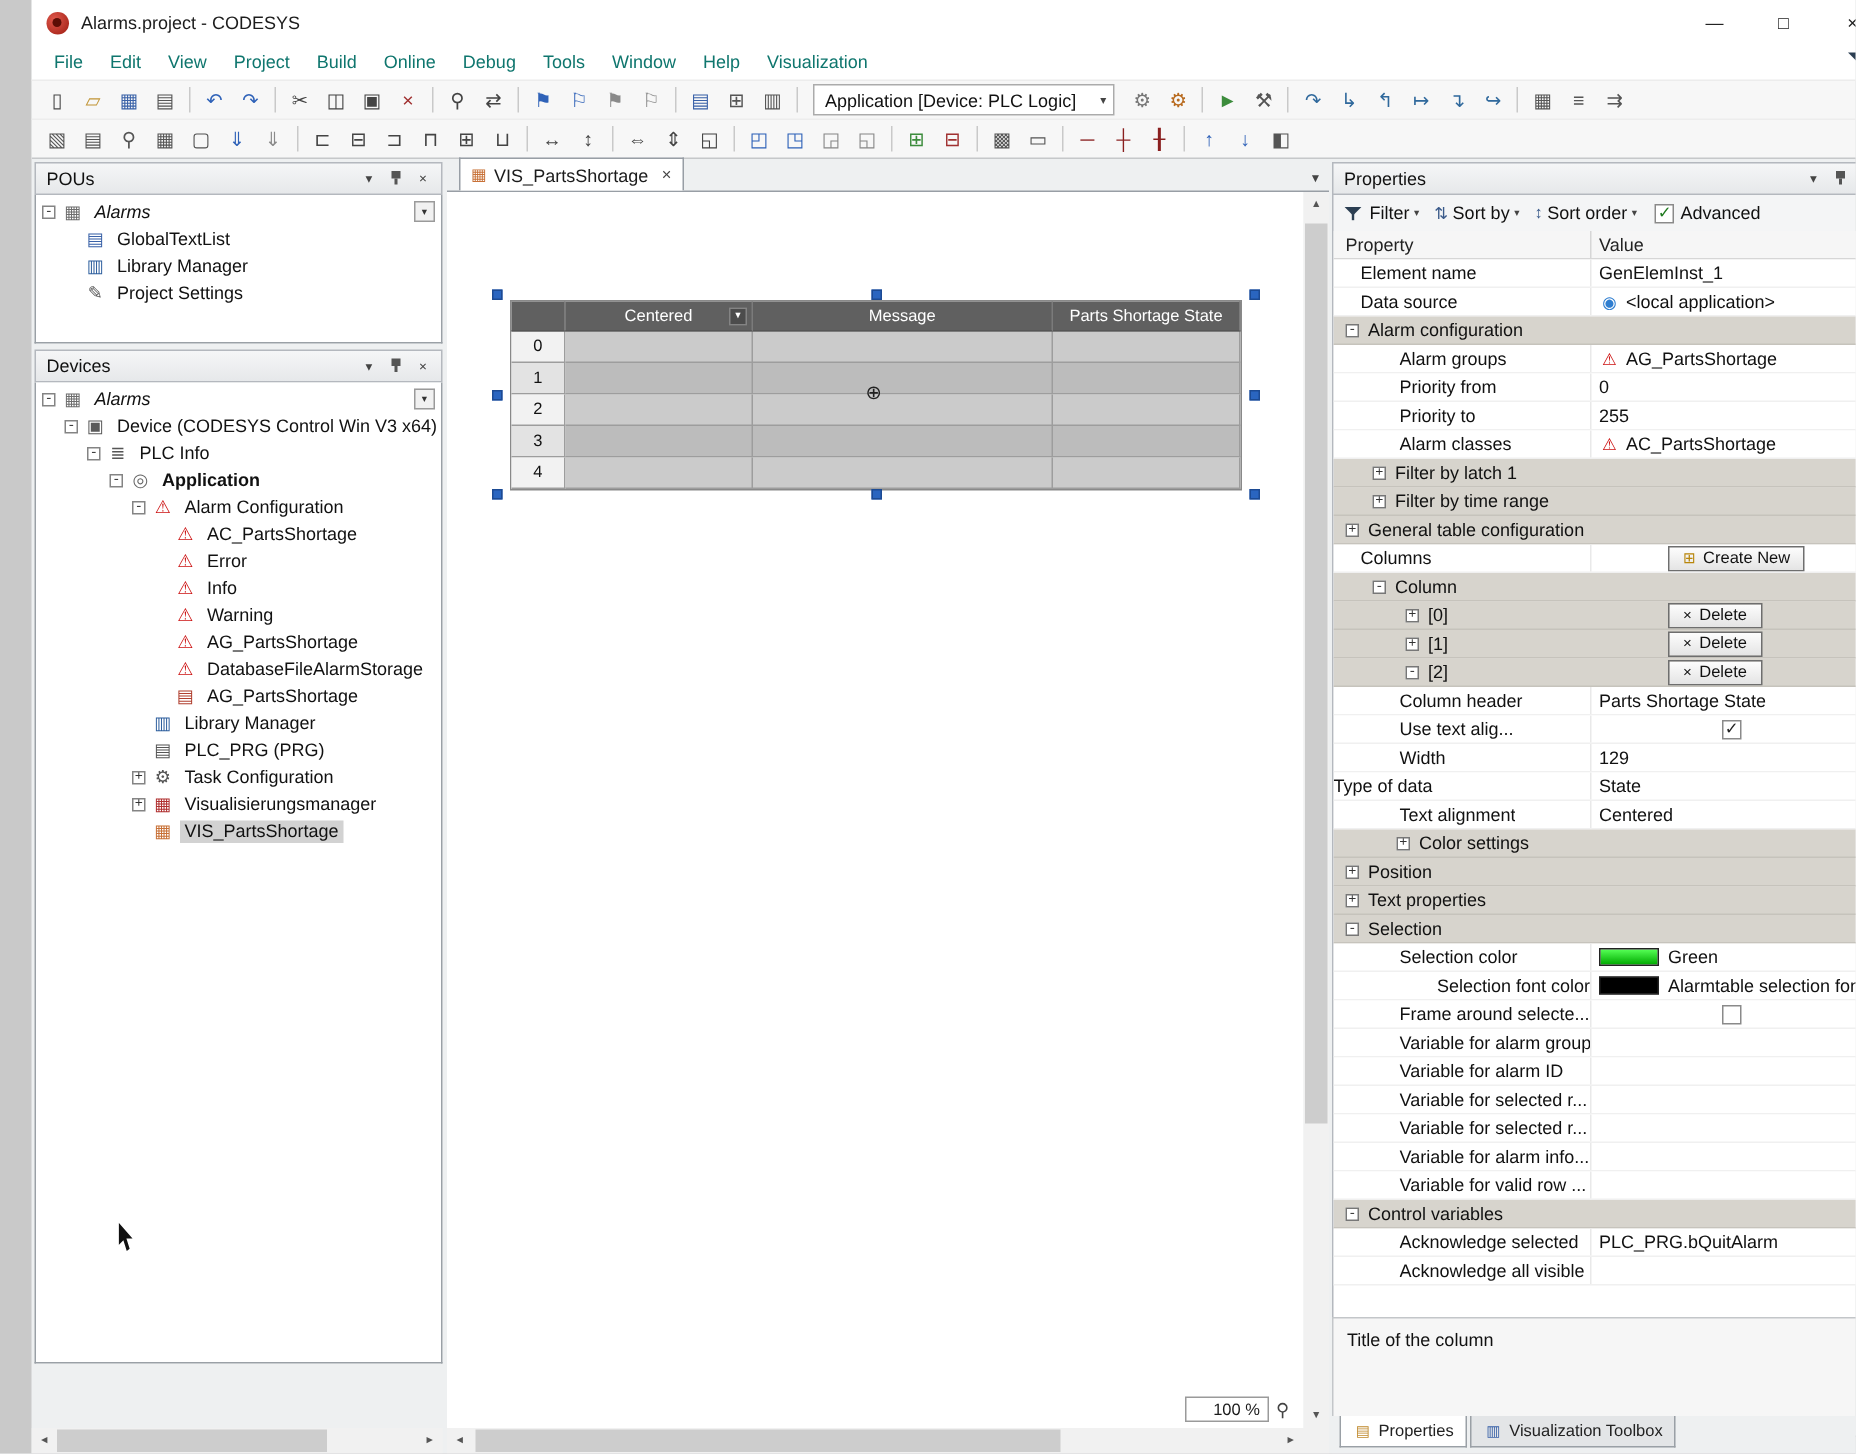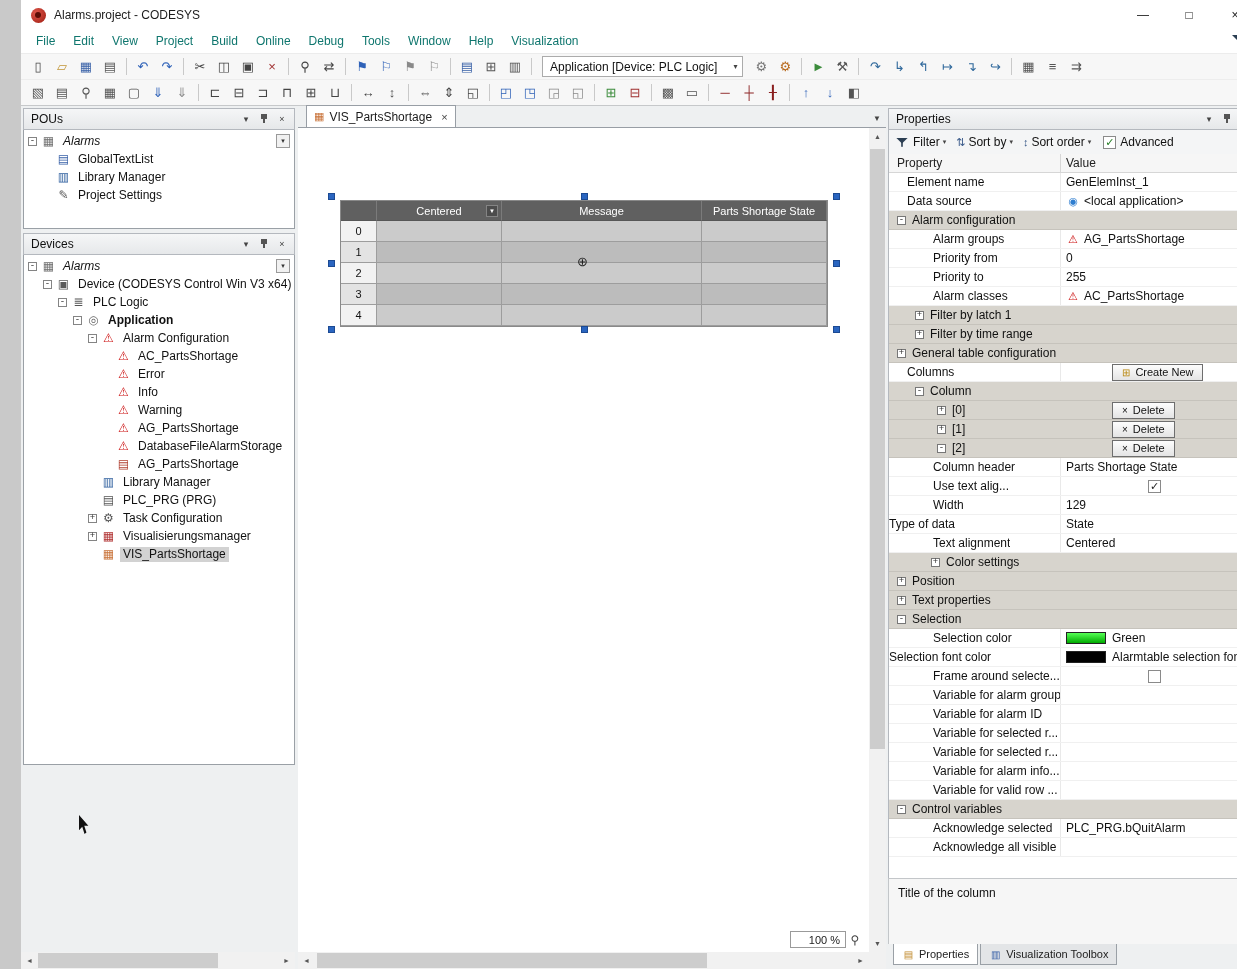--- a/index.html
+++ b/index.html
@@ -268,21 +268,21 @@
           <span class="tlabel">Library Manager</span>
         </div>
         <div class="tree-row" style="padding-left: 19px;">
           <span class="tw-sp"></span>
           <span class="ticon" style="color: rgb(85, 85, 85);">✎</span>
           <span class="tlabel">Project Settings</span>
         </div>
       </div>
   </div>
 
-  <div class="dockpanel" style="left:2px;top:233px;width:272px;height:532px;">
+  <div class="dockpanel" style="left:2px;top:233px;width:272px;height:676px;">
     <div class="dock-header">
       <span class="dock-title">Devices</span>
       <span class="dock-btn">▾</span>
       <span class="dock-btn">
           <span class="pin"></span>
         </span>
       <span class="dock-btn">×</span>
     </div>
     <div class="dock-body" id="devices-tree">
         <div class="tree-row" style="padding-left: 4px;">
@@ -292,21 +292,21 @@
           <span class="tree-combo">▾</span>
         </div>
         <div class="tree-row" style="padding-left: 19px;">
           <span class="tw-exp">-</span>
           <span class="ticon" style="color: rgb(90, 90, 90);">▣</span>
           <span class="tlabel">Device (CODESYS Control Win V3 x64)</span>
         </div>
         <div class="tree-row" style="padding-left: 34px;">
           <span class="tw-exp">-</span>
           <span class="ticon" style="color: rgb(85, 85, 85);">≣</span>
-          <span class="tlabel">PLC Logic</span>
+          <span class="tlabel">PLC Info</span>
         </div>
         <div class="tree-row" style="padding-left: 49px;">
           <span class="tw-exp">-</span>
           <span class="ticon" style="color: rgb(102, 102, 102);">◎</span>
           <span class="tlabel" style="font-weight: bold;">Application</span>
         </div>
         <div class="tree-row" style="padding-left: 64px;">
           <span class="tw-exp">-</span>
           <span class="ticon" style="color: rgb(204, 17, 17);">⚠</span>
           <span class="tlabel">Alarm Configuration</span>
@@ -677,21 +677,21 @@
         <div class="pg-row">
           <div class="pcell" style="padding-left: 44px;">
             <span class="plabel">Selection color</span>
           </div>
           <div class="vcell">
             <span class="pg-swatch sw-green"></span>
             <span class="vtext">Green</span>
           </div>
         </div>
         <div class="pg-row">
-          <div class="pcell" style="">
+          <div class="pcell" style=" justify-content: flex-end;">
             <span class="plabel">Selection font color</span>
           </div>
           <div class="vcell">
             <span class="pg-swatch sw-black"></span>
             <span class="vtext">Alarmtable selection font...</span>
           </div>
         </div>
         <div class="pg-row">
           <div class="pcell" style="padding-left: 44px;">
             <span class="plabel">Frame around selecte...</span>

